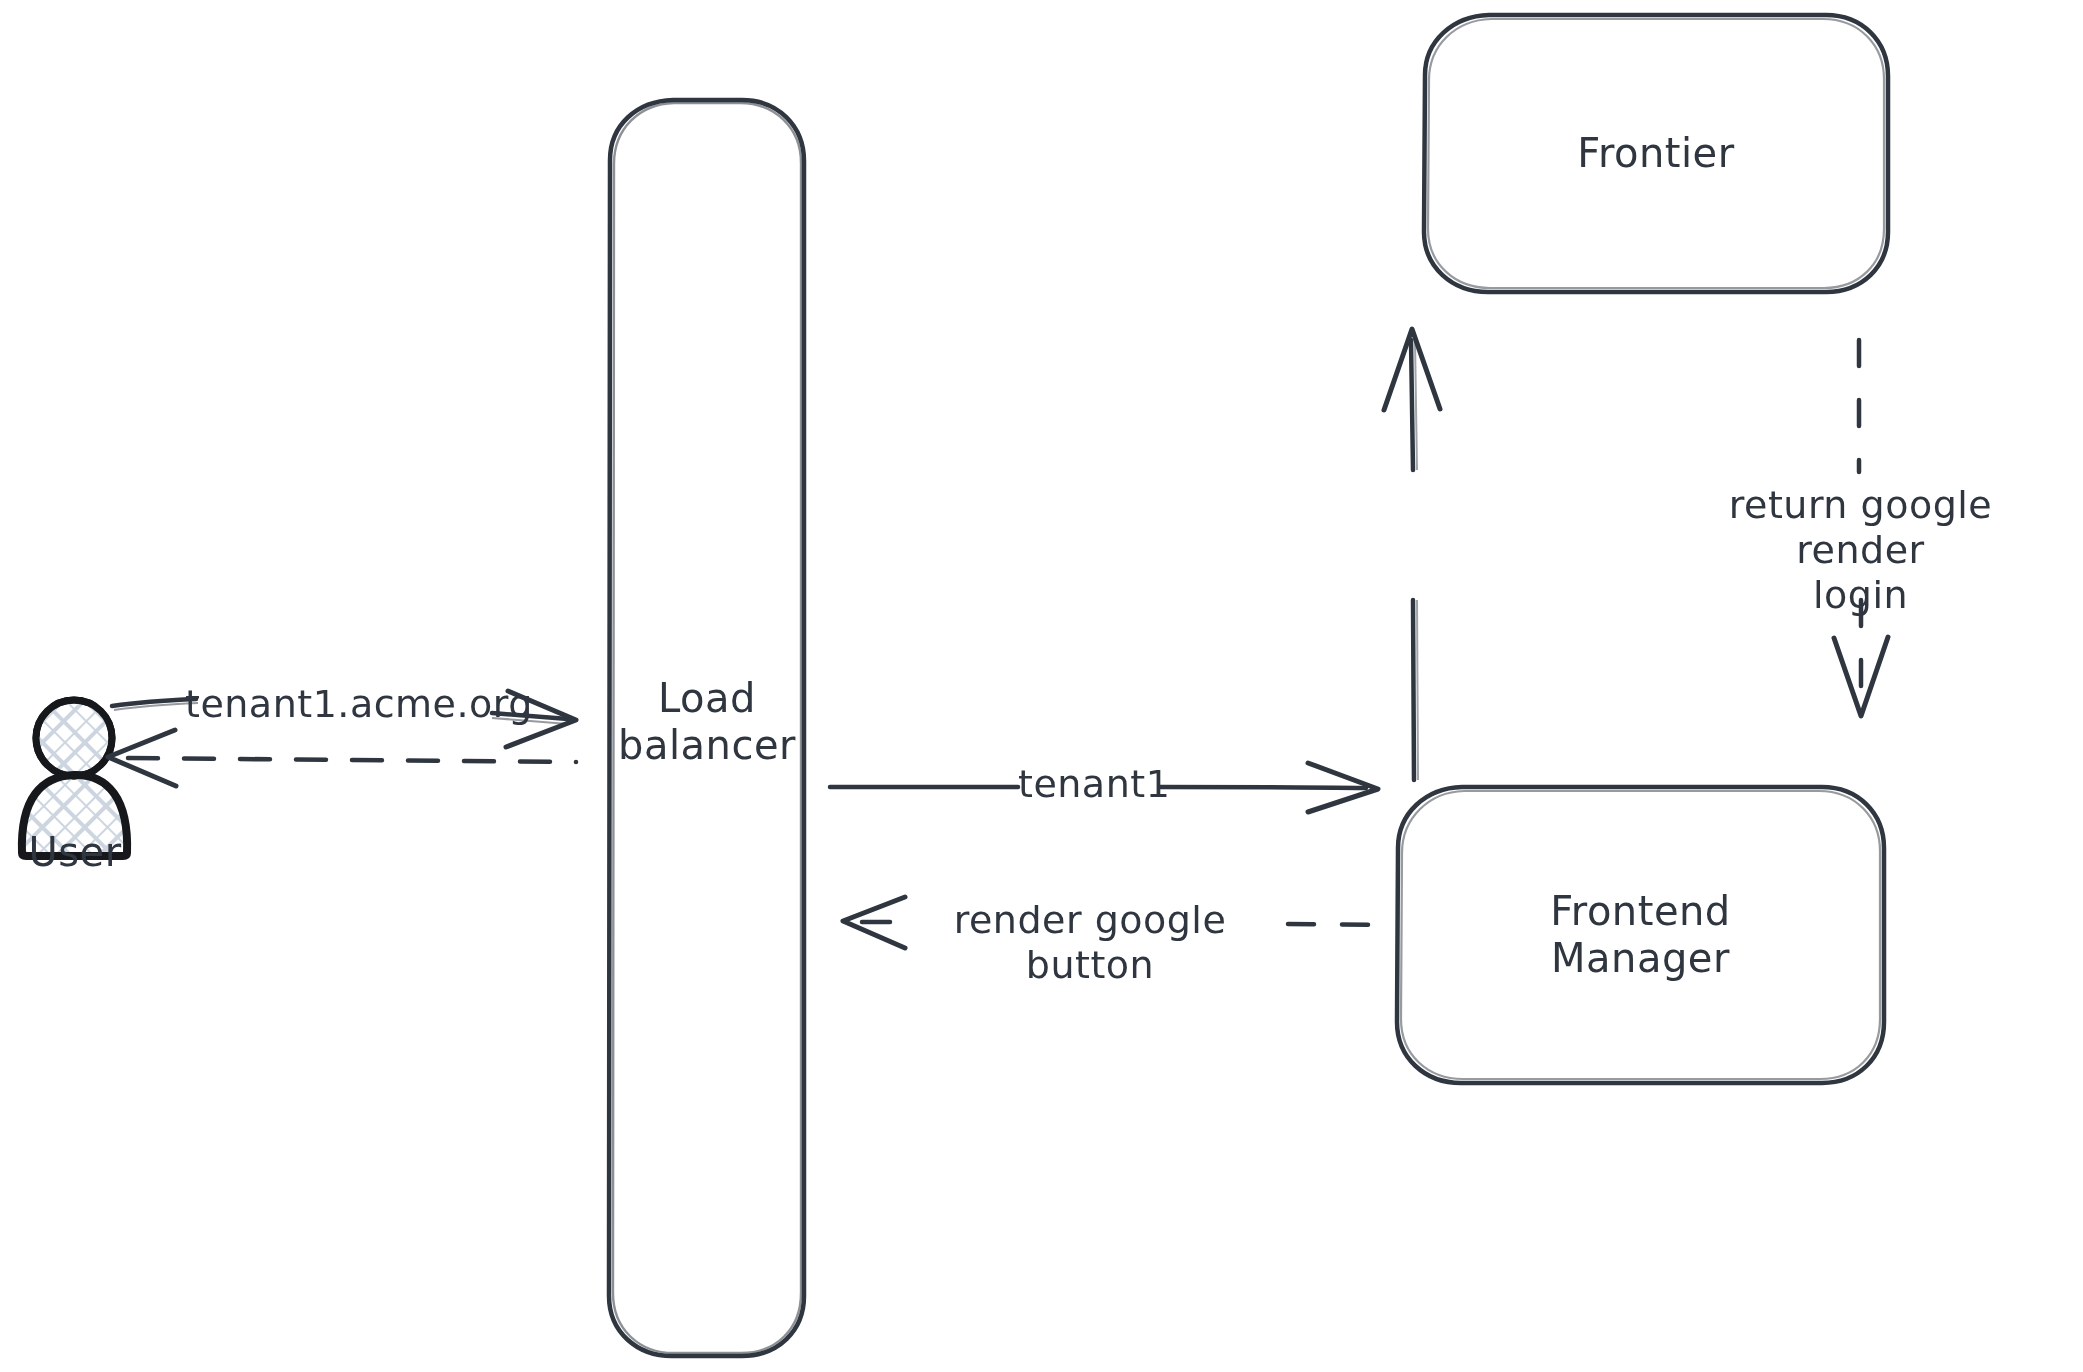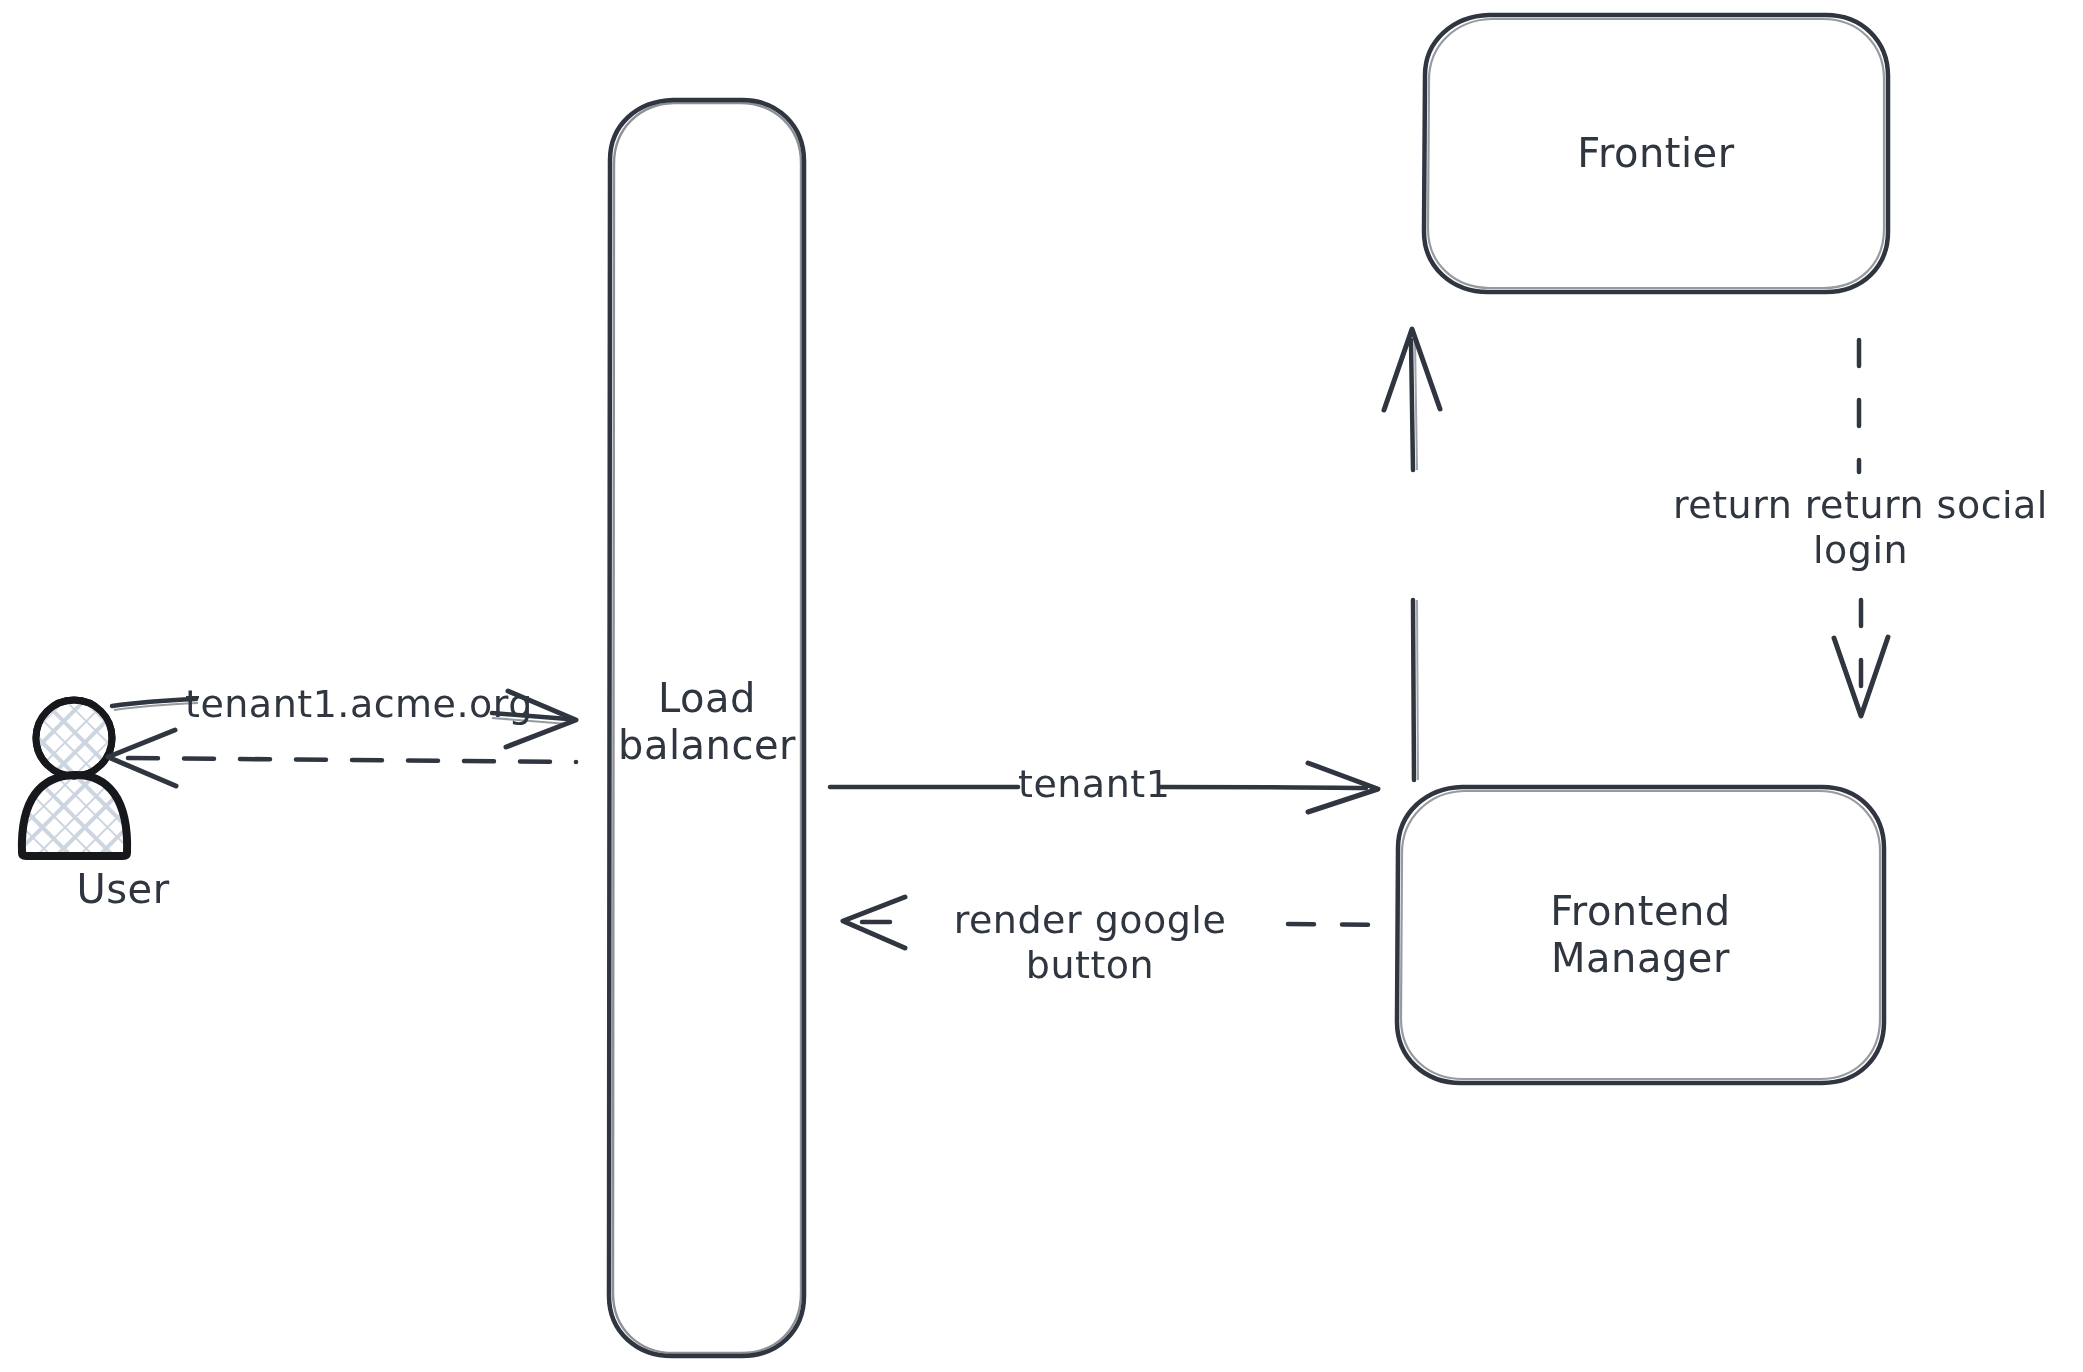--- a/index.html
+++ b/index.html
@@ -138,33 +138,33 @@
     </g>
 
     <g>
       <path d="M 1859 340 L 1859 472" fill="none" stroke="#2f3640" stroke-width="4.5" stroke-linecap="round" stroke-dasharray="26 34"></path>
       <path d="M 1861 600 L 1861 696" fill="none" stroke="#2f3640" stroke-width="4.5" stroke-linecap="round" stroke-dasharray="26 34"></path>
 
       <path d="M 1834 638 L 1861 716 L 1888 637" fill="none" stroke="#2f3640" stroke-width="5" stroke-linecap="round" stroke-linejoin="round"></path>
     </g>
   </svg>
 
-  <div class="lbl actor-label" style="left:0px; top:866px; width:150px;padding-left:48px;">User</div>
+  <div class="lbl actor-label" style="left:0px; top:829px; width:150px;">User</div>
 
   <div class="lbl node-label lbl-box" style="left:609px; top:660px; width:196px; height:100px;margin-top:12px;">Load
 balancer</div>
 
   <div class="lbl node-label lbl-box" style="left:1424px; top:128px; width:464px; height:52px;">Frontier</div>
 
   <div class="lbl node-label lbl-box" style="left:1397px; top:885px; width:487px; height:100px;">Frontend
 Manager</div>
 
   <div class="lbl edge-label" style="left:185px; top:682px; width:315px;">tenant1.acme.org</div>
 
   <div class="lbl edge-label" style="left:1018px; top:762px; width:142px;">tenant1</div>
 
   <div class="lbl edge-label" style="left:890px; top:898px; width:400px;">render google button</div>
 
 
-  <div class="lbl edge-label" style="left:1668px; top:483px; width:385px;">return return social
+  <div class="lbl edge-label" style="left:1668px; top:483px; width:385px;">return google render
 login</div>
 
 </div>
 
 </body></html>

